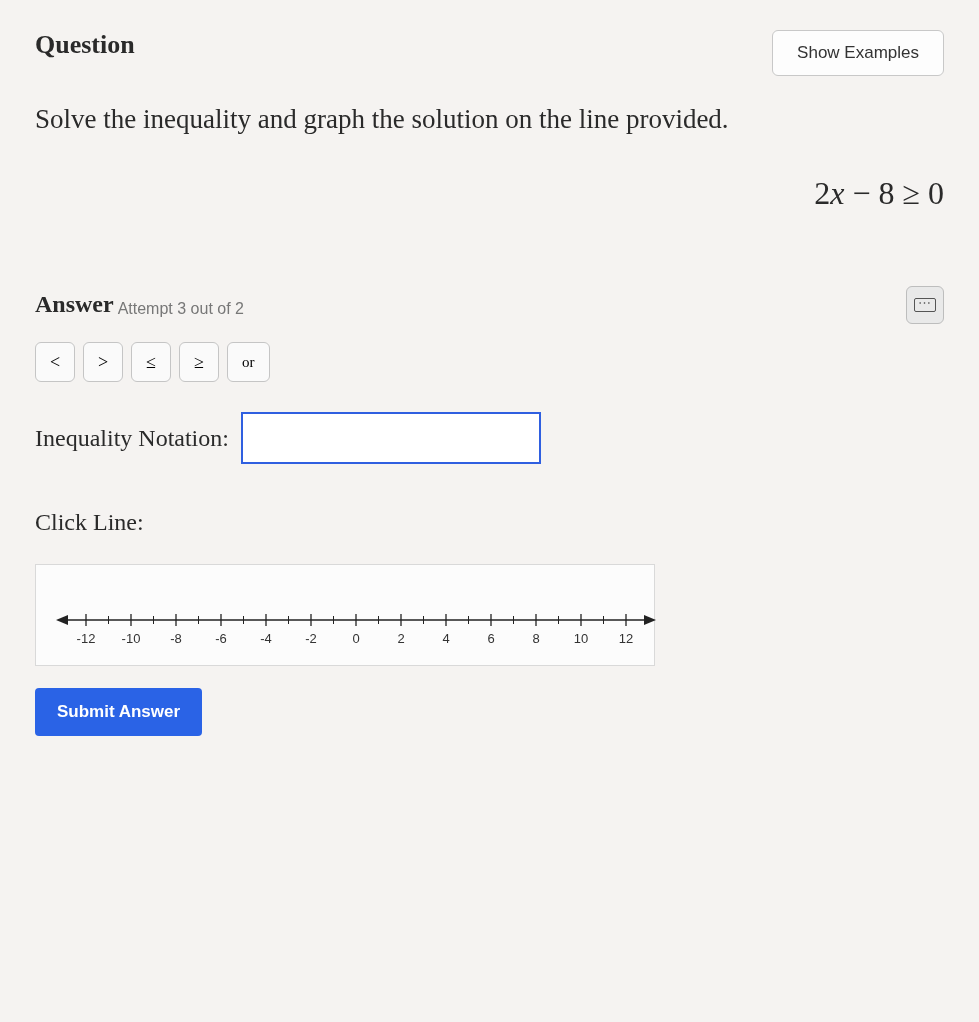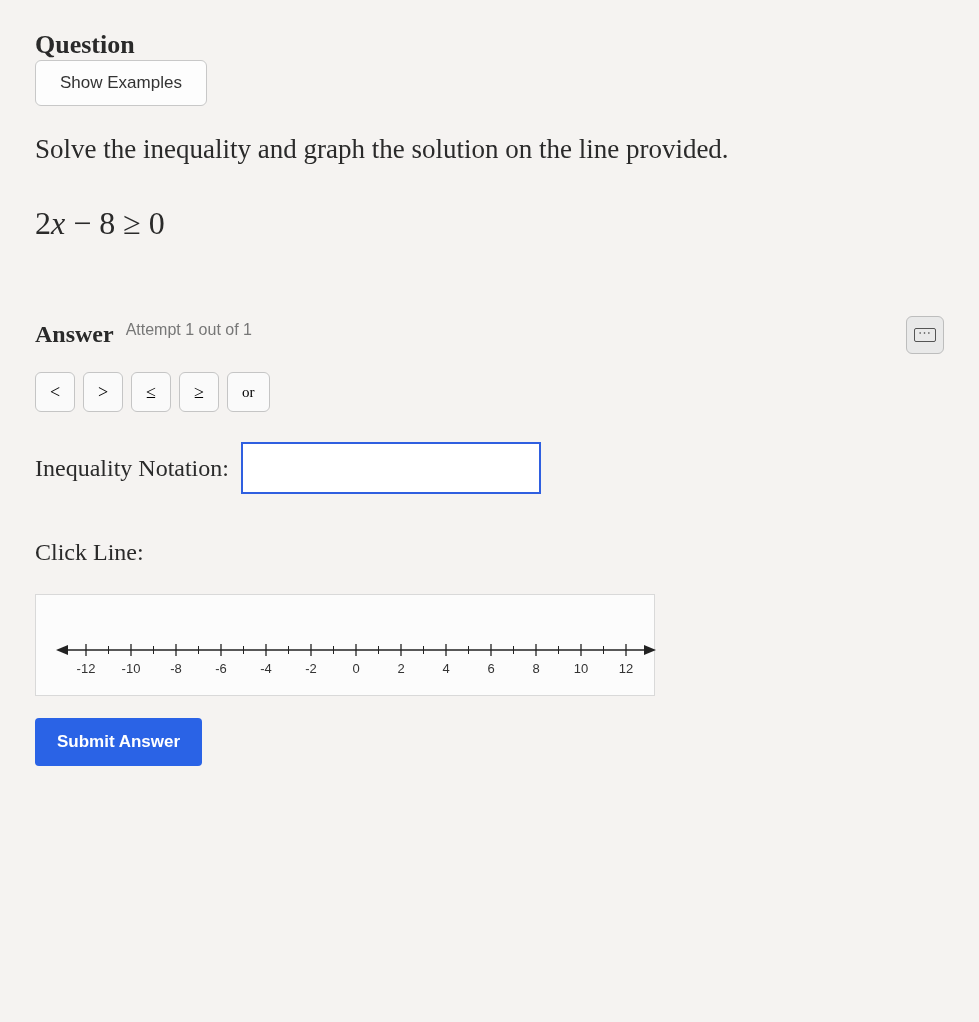--- a/index.html
+++ b/index.html
@@ -9,55 +9,54 @@
   width: 979px;
   height: 1022px;
   padding: 30px 35px;
   color: #2a2a2a;
 }
 .header-row {
   display: flex;
   justify-content: space-between;
   align-items: flex-start;
   margin-bottom: 28px;
-  flex-direction: column;
 }
 .question-title {
   font-size: 26px;
   font-weight: bold;
 }
 .show-examples-btn {
   font-family: -apple-system, Arial, sans-serif;
   font-size: 17px;
   color: #333;
   background: #fdfdfd;
   border: 1px solid #c8c8c8;
   border-radius: 6px;
   padding: 12px 24px;
   cursor: pointer;
 }
 .prompt {
   font-size: 27px;
   margin-bottom: 40px;
 }
 .equation {
-  text-align: left;
+  text-align: right;
   font-family: 'Times New Roman', serif;
   font-size: 32px;
   font-style: italic;
   margin-bottom: 70px;
 }
 .equation .num { font-style: normal; }
 .answer-row {
   display: flex;
   align-items: baseline;
   justify-content: space-between;
   margin-bottom: 18px;
 }
-.answer-left { display: flex; align-items: flex-start; gap: 12px; margin-top: 9px; }
+.answer-left { display: flex; align-items: flex-end; gap: 4px; margin-top: 9px; }
 .answer-label { font-size: 24px; font-weight: bold; }
 .attempt { font-size: 16px; color: #777; font-family: Arial, sans-serif; }
 .keypad-btn {
   width: 38px; height: 38px;
   border: 1px solid #bdbdbd;
   border-radius: 6px;
   background: #e9e9e9;
   display: flex; align-items: center; justify-content: center;
   cursor: pointer;
 }
@@ -131,21 +130,21 @@
 
 <div class="prompt">Solve the inequality and graph the solution on the line provided.</div>
 
 <div class="equation">
   <span class="num">2</span><span>x</span><span class="num"> − </span><span class="num">8</span><span class="num"> ≥ </span><span class="num">0</span>
 </div>
 
 <div class="answer-row">
   <div class="answer-left">
     <div class="answer-label">Answer</div>
-    <div class="attempt">Attempt 1 out of 1</div>
+    <div class="attempt">Attempt 3 out of 2</div>
   </div>
   <div class="keypad-btn">
     <div class="keypad-icon"></div>
   </div>
 </div>
 
 <div class="op-row">
   <button class="op-btn">&lt;</button>
   <button class="op-btn">&gt;</button>
   <button class="op-btn">≤</button>

